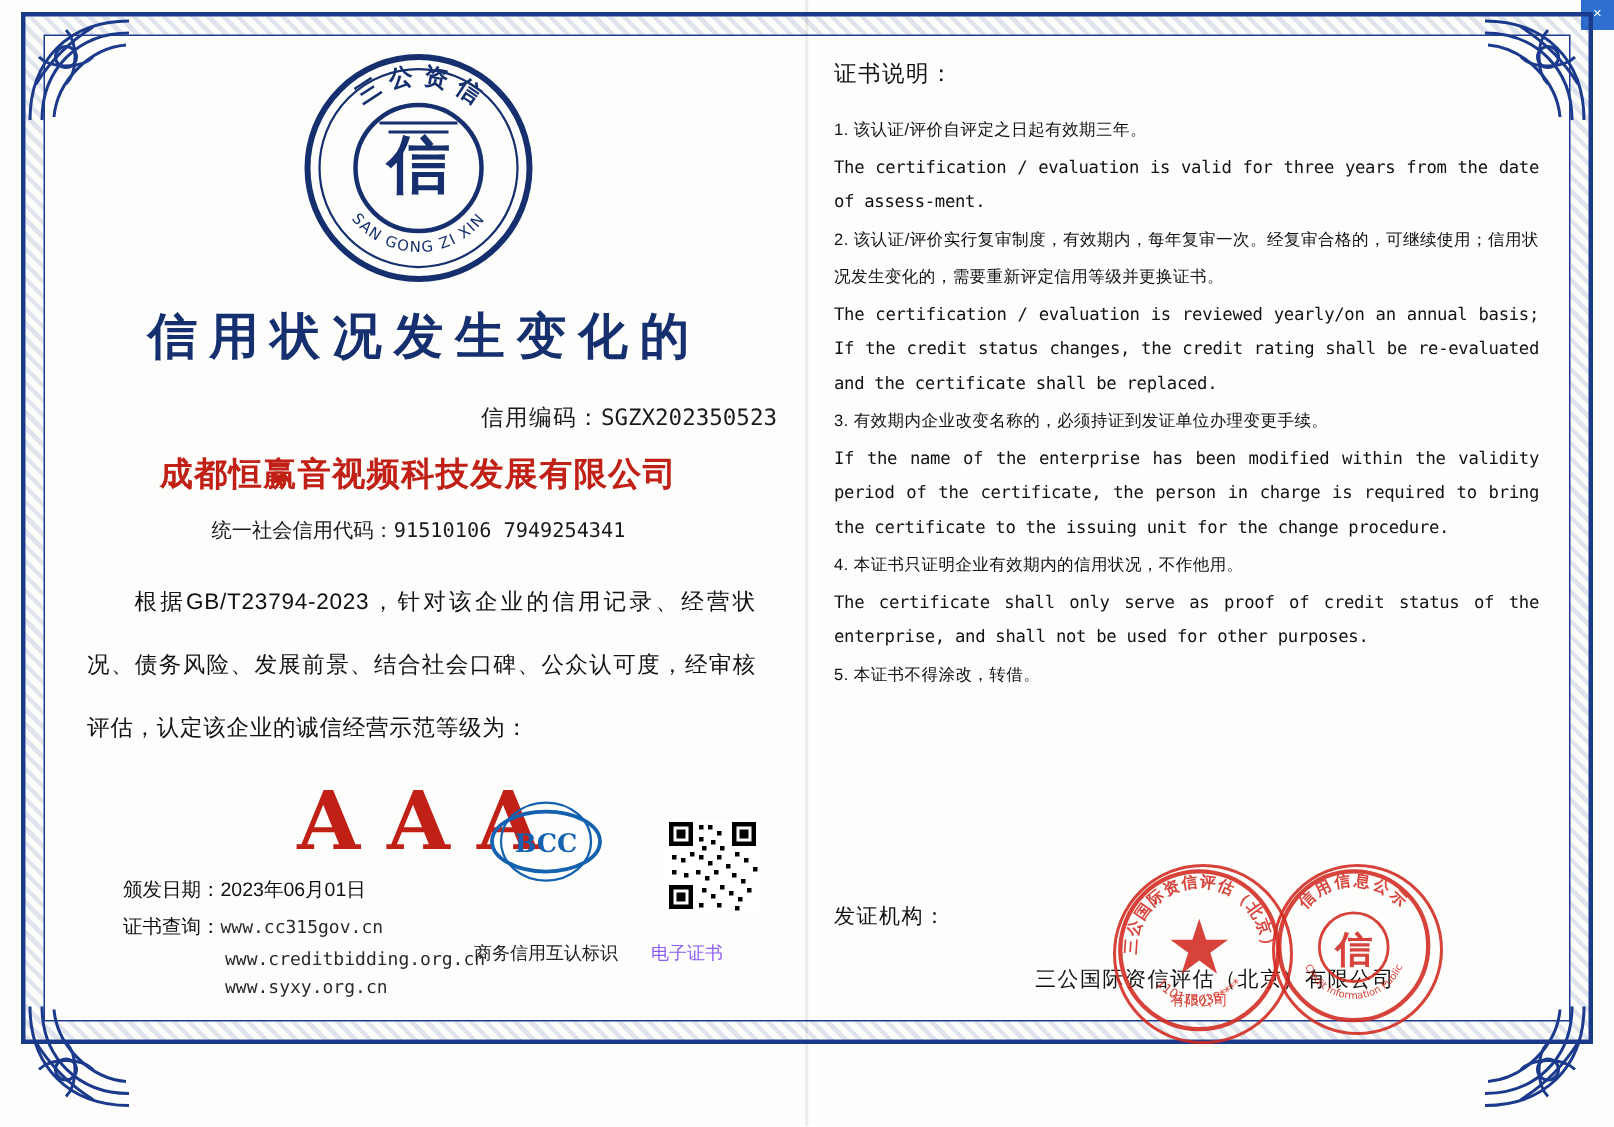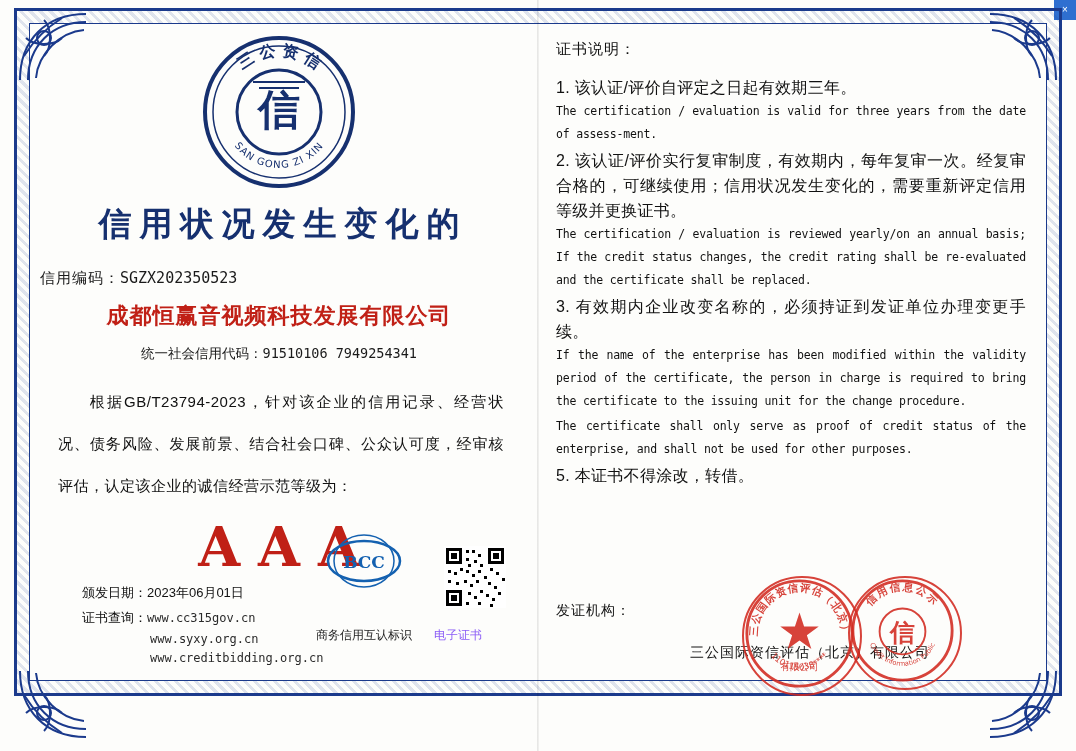--- a/index.html
+++ b/index.html
@@ -84,21 +84,21 @@
     text-align: center;
     font-family: "DejaVu Serif", "Liberation Serif", serif;
     font-size: 33px;
     font-weight: bold;
     letter-spacing: 8px;
     color: #16306f;
     text-indent: 8px;
   }
   .credit-no {
     margin-top: 22px;
-    text-align: left;
+    text-align: right;
     font-size: 15px;
     color: #1a1a1a;
     font-family: "DejaVu Sans Mono", monospace;
   }
   .credit-no .lbl {
     font-family: "Liberation Sans", sans-serif;
     letter-spacing: 1px;
   }
   .company {
     margin-top: 13px;
@@ -200,21 +200,21 @@
     top: 40px;
     width: 470px;
   }
   .notes-title {
     font-size: 15px;
     color: #111;
     letter-spacing: 1px;
     margin-bottom: 16px;
   }
   .note-cn {
-    font-size: 16px;
+    font-size: 11px;
     line-height: 25px;
     color: #111;
     letter-spacing: 0.3px;
     text-align: justify;
   }
   .note-en {
     font-family: "DejaVu Sans Mono", monospace;
     font-size: 11.5px;
     line-height: 23px;
     color: #111;
@@ -374,22 +374,22 @@
 
     <div class="grade">AAA</div>
 
     <div class="meta">
       <div class="row">
         <span>颁发日期：</span><span>2023年06月01日</span>
       </div>
       <div class="row q-label">
         <span>证书查询：</span><span class="q-lines">www.cc315gov.cn</span>
       </div>
+      <div class="q-lines" style="padding-left:68px">www.creditbidding.org.cn</div>
       <div class="q-lines" style="padding-left:68px">www.syxy.org.cn</div>
-      <div class="q-lines" style="padding-left:68px">www.creditbidding.org.cn</div>
     </div>
 
     <div class="bcc">
       <svg width="78" height="54" viewBox="0 0 78 54">
         <ellipse cx="39" cy="27" rx="36" ry="20" fill="none" stroke="#1461b0" stroke-width="2.5"></ellipse>
         <ellipse cx="39" cy="27" rx="30" ry="26" fill="none" stroke="#1461b0" stroke-width="1.5"></ellipse>
         <text x="39" y="34" text-anchor="middle" font-family="DejaVu Serif, serif" font-size="17" font-weight="bold" fill="#1461b0">BCC</text>
       </svg>
     </div>
     <div class="bcc-cap">商务信用互认标识</div>
@@ -451,20 +451,21 @@
 
     <div class="note-cn">1. 该认证/评价自评定之日起有效期三年。</div>
     <div class="note-en">The certification / evaluation is valid for three years from the date of assess-ment.</div>
 
     <div class="note-cn">2. 该认证/评价实行复审制度，有效期内，每年复审一次。经复审合格的，可继续使用；信用状况发生变化的，需要重新评定信用等级并更换证书。</div>
     <div class="note-en">The certification / evaluation is reviewed yearly/on an annual basis; If the credit status changes, the credit rating shall be re-evaluated and the certificate shall be replaced.</div>
 
     <div class="note-cn">3. 有效期内企业改变名称的，必须持证到发证单位办理变更手续。</div>
     <div class="note-en">If the name of the enterprise has been modified within the validity period of the certificate, the person in charge is required to bring the certificate to the issuing unit for the change procedure.</div>
 
+    <div class="note-cn">4. 本证书只证明企业有效期内的信用状况，不作他用。</div>
     <div class="note-en">The certificate shall only serve as proof of credit status of the enterprise, and shall not be used for other purposes.</div>
 
     <div class="note-cn">5. 本证书不得涂改，转借。</div>
   </div>
 
   <div class="issuer">发证机构：</div>
   <div class="issuer-name">三公国际资信评估（北京）有限公司</div>
 
   <div class="seal seal-1">
     <svg width="111" height="111" viewBox="0 0 116 116">

